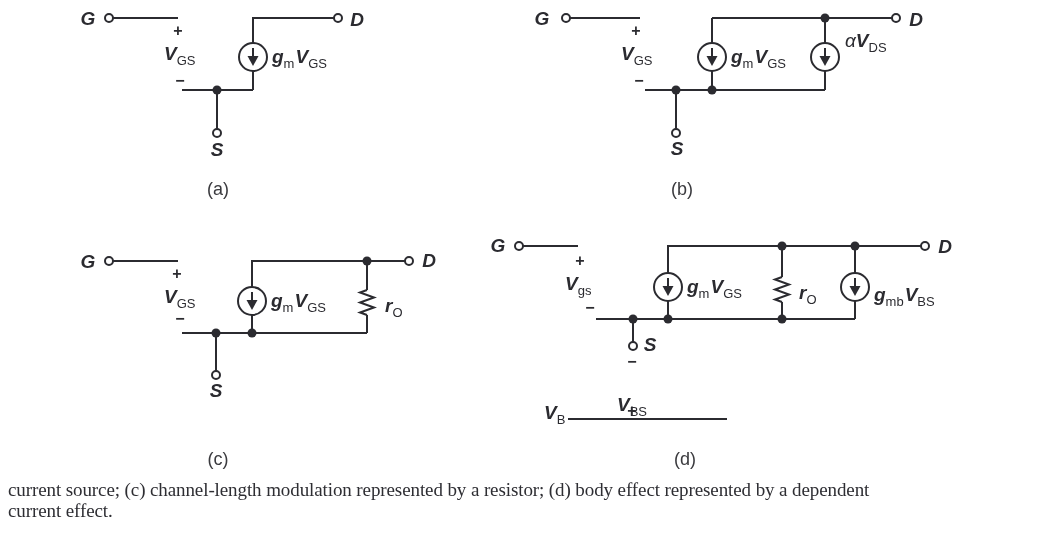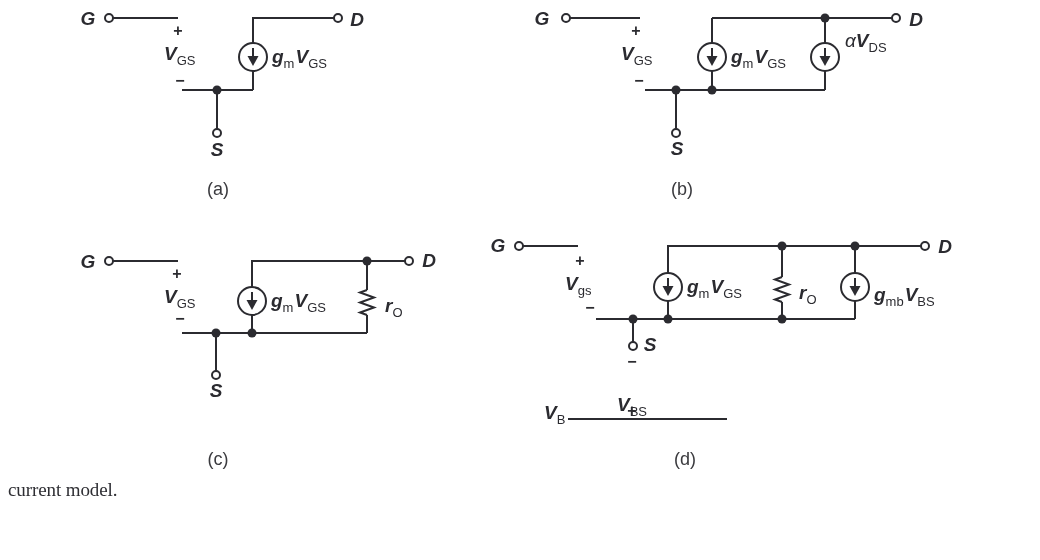--- a/index.html
+++ b/index.html
@@ -159,16 +159,17 @@
   <span class="lbl l" style="left:799px;top:292px"><i>r</i><sub>O</sub></span>
   <span class="lbl l" style="left:874px;top:294px"><i>g</i><sub>mb</sub><i>V</i><sub>BS</sub></span>
   <span class="lbl c" style="left:650px;top:344px">S</span>
   <span class="sign" style="left:632px;top:362px">−</span>
   <span class="lbl l" style="left:617px;top:404px"><i>V</i><sub>BS</sub></span>
   <span class="sign" style="left:632px;top:411px">+</span>
   <span class="lbl l" style="left:544px;top:412px"><i>V</i><sub>B</sub></span>
   <span class="tag" style="left:685px;top:459px">(d)</span>
 
   <div id="caption">
-    <div>current model.</div>
+    <div>current source; (c) channel-length modulation represented by a resistor; (d) body effect represented by a dependent</div>
+    <div>current effect.</div>
   </div>
 
 </div>
 
 </body></html>

